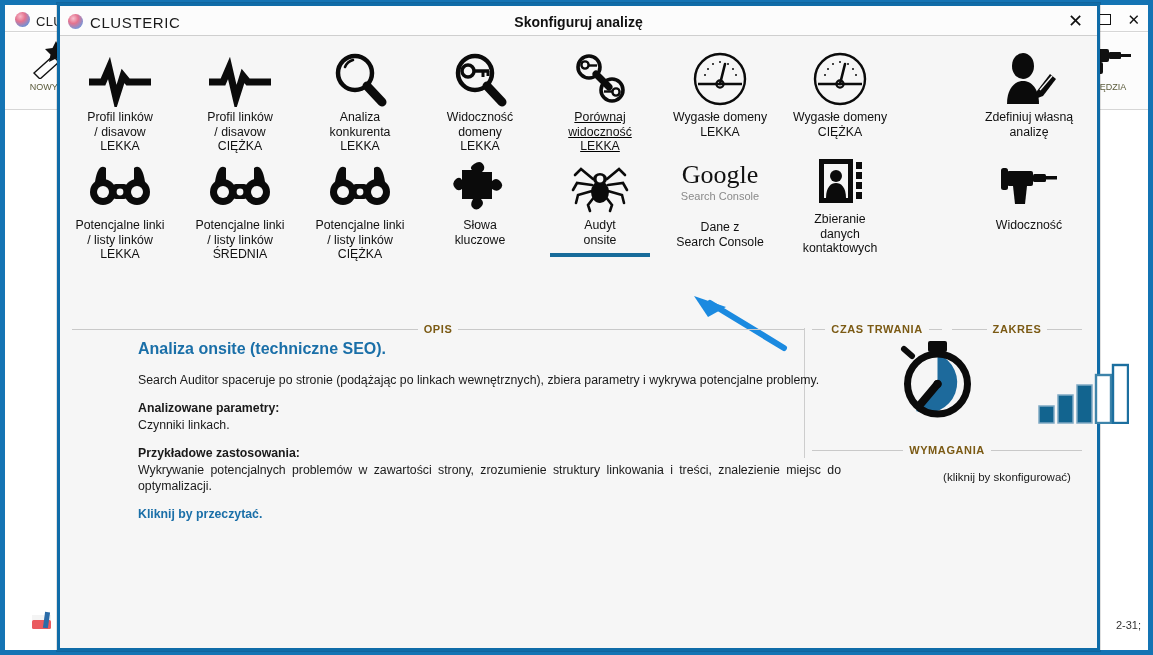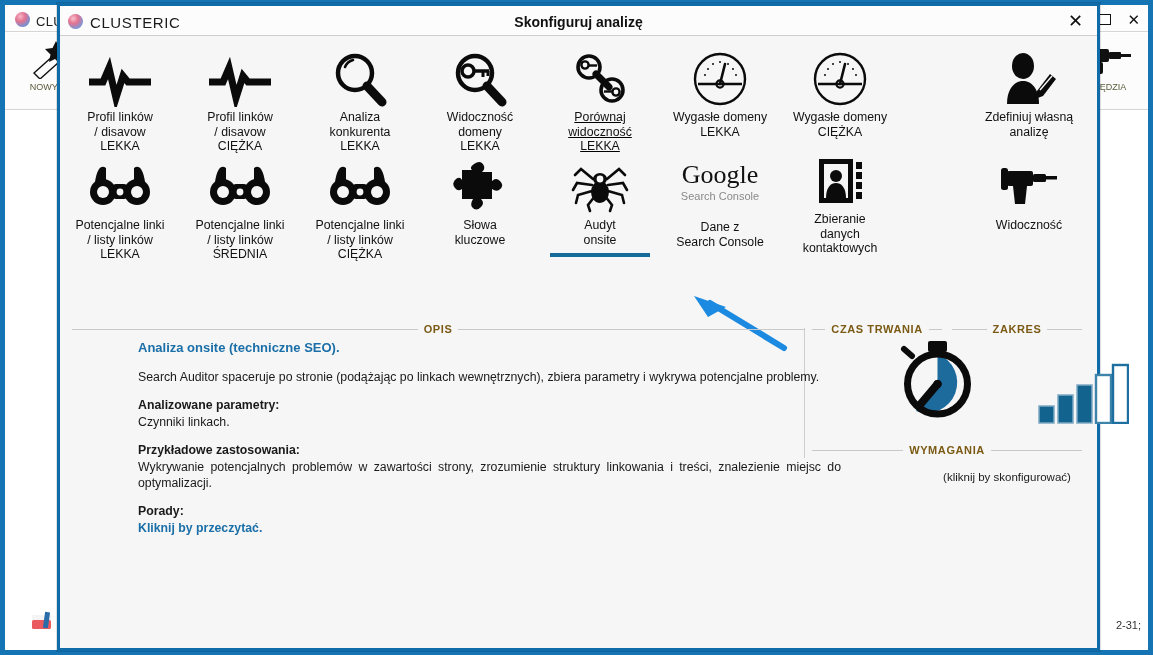--- a/index.html
+++ b/index.html
@@ -136,21 +136,21 @@
     font-size: 11px; font-weight: bold; color: #7b5a14; letter-spacing: .6px;
   }
   .sec-sep .line { flex: 1; height: 1px; background: #c9c9c9; }
   .sec-sep .cap { padding: 0 6px; white-space: nowrap; }
 
   
   .desc {
     position: absolute; left: 78px; top: 334px; width: 718px;
   }
   .desc h2 {
-    margin: 0 0 14px 0; font-size: 13px; font-weight: bold; color: #1a6fa8;
+    margin: 0 0 14px 0; font-size: 16px; font-weight: bold; color: #1a6fa8;
   }
   .desc p { margin: 0 15px 12px 0; font-size: 12.3px; color: #1a1a1a; line-height: 16px; }
   .desc .bold { font-weight: bold; display: block; margin-bottom: 1px; }
   .desc .justify { text-align: justify; }
   .desc a { color: #1a6fa8; text-decoration: none; font-weight: bold; }
 
   
   .rp-wrap { position: absolute; left: 812px; top: 318px; width: 270px; }
   .rp-icons { position: relative; height: 110px; }
   .rp-sub { text-align: center; font-size: 11.5px; color: #1a1a1a; }
@@ -551,21 +551,20 @@
       <p>Search Auditor spaceruje po stronie (podążając po linkach wewnętrznych), zbiera parametry i wykrywa potencjalne problemy.</p>
       <p>
         <span class="bold">Analizowane parametry:</span>
         <span>Czynniki linkach.</span>
       </p>
       <p>
         <span class="bold">Przykładowe zastosowania:</span>
         <span class="justify" style="display:block;">Wykrywanie potencjalnych problemów w zawartości strony, zrozumienie struktury linkowania i treści, znalezienie miejsc do optymalizacji.</span>
       </p>
       <p>
-        <span class="bold">Porady:</span>
         <a href="#">Kliknij by przeczytać.</a>
       </p>
     </div>
 
     <div class="rp-wrap">
       <div class="rp-icons">
 
         <div style="position:absolute; left:18px; top:12px;">
           <svg width="95" height="95" viewBox="0 0 95 95">
             <path d="M47.5,48 L47.5,18 A30,30 0 1 1 26,75 Z" fill="#1d6a9c"></path>

